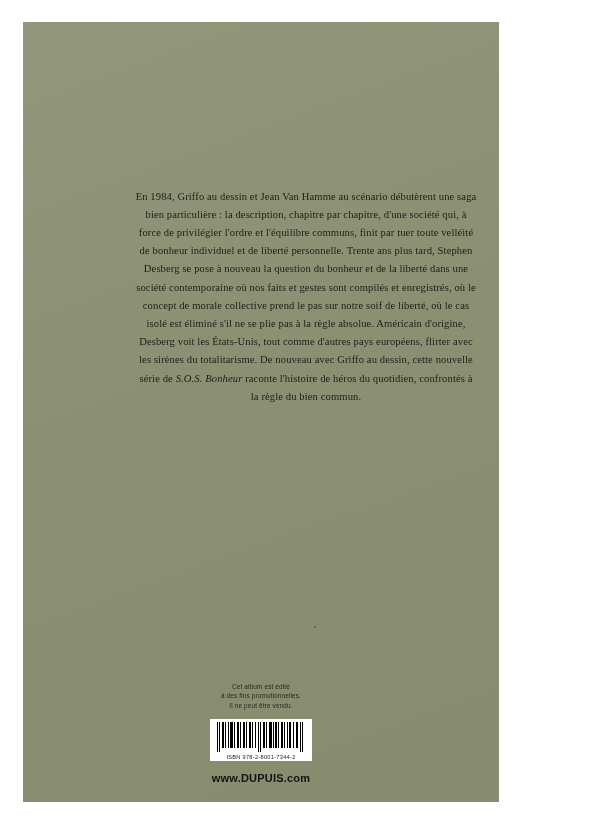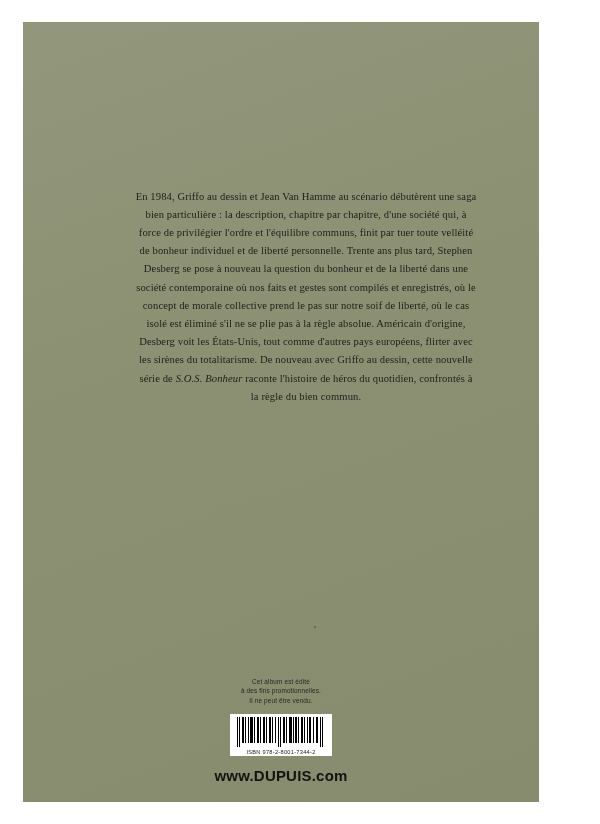--- a/index.html
+++ b/index.html
@@ -16,21 +16,21 @@
     position: relative;
     width: 600px;
     height: 824px;
     background: #ffffff;
     overflow: hidden;
   }
   .cover {
     position: absolute;
     left: 23px;
     top: 22px;
-    width: 516px;
+    width: 476px;
     height: 780px;
     background: #5eead4;
     box-shadow: 0 0 0 1px #7e8268 inset;
   }
   .cover-inner {
     position: absolute;
     inset: 0;
     background: linear-gradient(160deg, #92967a 0%, #8c9073 45%, #888c6f 100%);
   }
   .blurb {
@@ -87,21 +87,21 @@
     font-family: "Liberation Sans", sans-serif;
     font-size: 5.6px;
     letter-spacing: 0.3px;
     margin-top: 2px;
     text-align: center;
   }
   .publisher {
     margin-top: 9px;
     color: #13140f;
     font-family: "Liberation Sans", sans-serif;
-    font-size: 15px;
+    font-size: 11px;
     font-weight: bold;
     letter-spacing: 0.2px;
   }
 </style>
 </head>
 <body>
 
 <div class="page">
   <div class="cover">
     <div class="cover-inner"></div>

